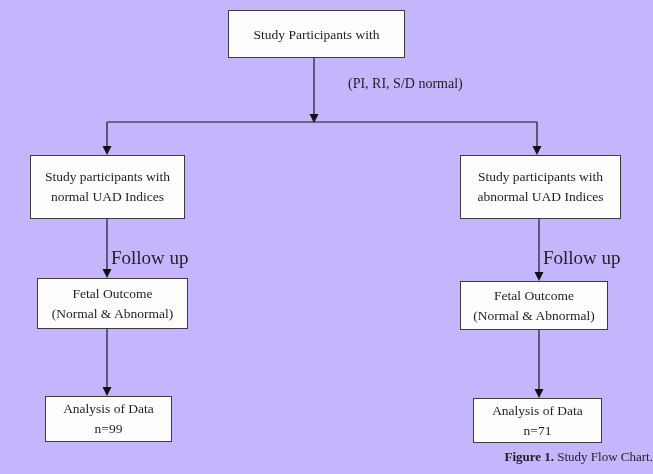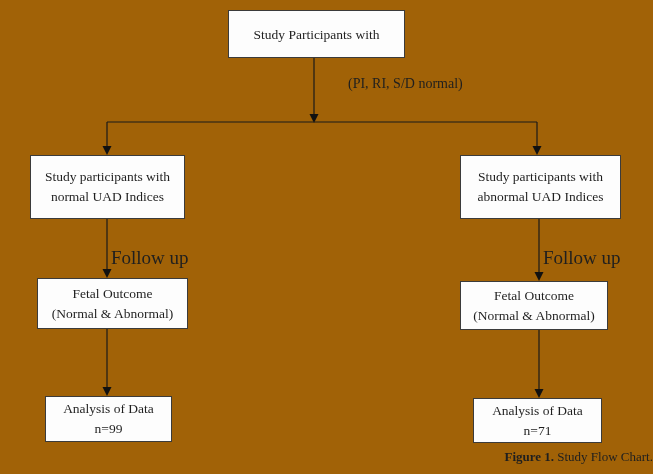--- a/index.html
+++ b/index.html
@@ -6,21 +6,21 @@
     margin: 0;
     padding: 0;
     background: #fdfdfd;
     font-family: "Liberation Serif", "DejaVu Serif", serif;
     color: #1f1f1f;
   }
   .canvas {
     position: relative;
     width: 653px;
     height: 474px;
-    background: #a16207;
+    background: #c4b5fd;
     overflow: hidden;
     font-family: Liberation Serif, serif;
   }
   svg.connectors {
     position: absolute;
     left: 0; top: 0;
     width: 653px; height: 474px;
     pointer-events: none;
   }
   svg.connectors line { stroke: #1a1a1a; stroke-width: 1.2; }

